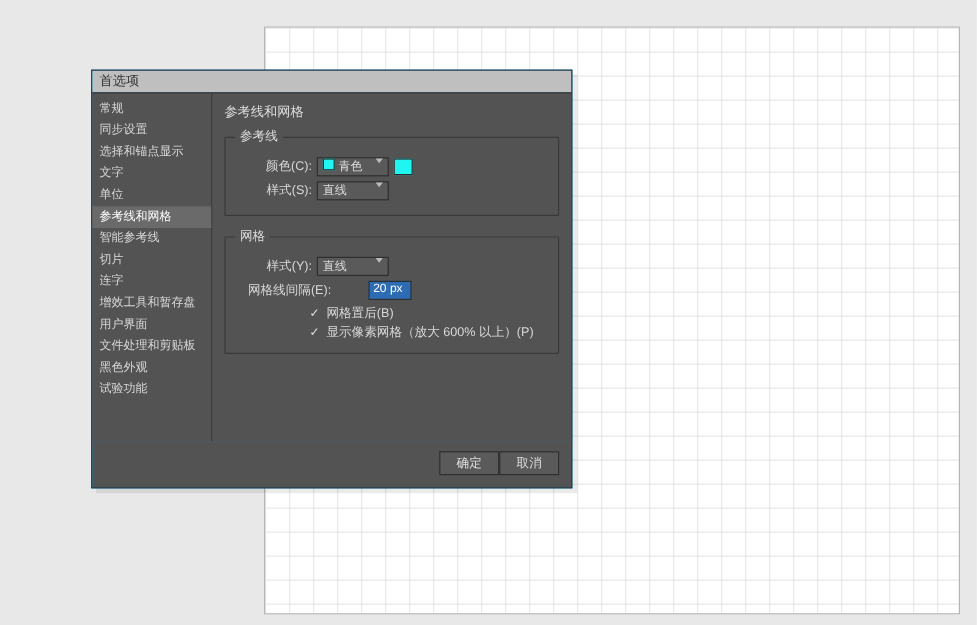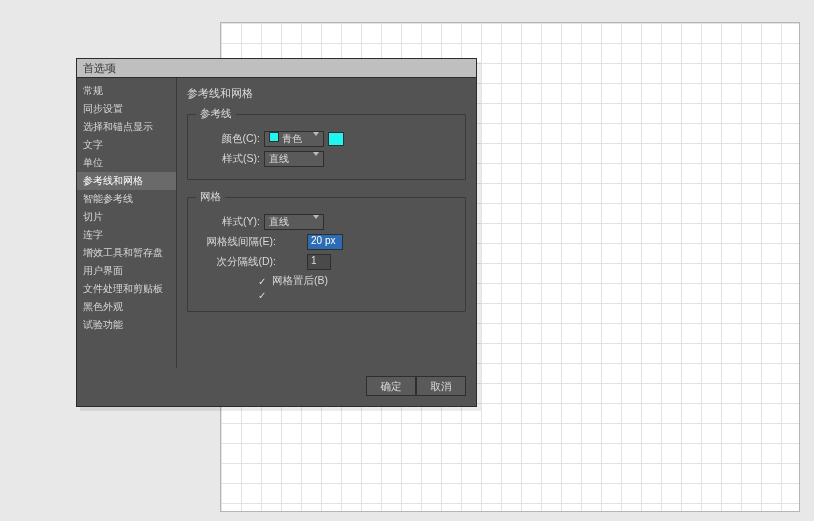--- a/index.html
+++ b/index.html
@@ -228,30 +228,27 @@
         <div class="row">
           <span class="row-label">样式(Y):</span>
           <span class="dropdown wide">
             <span>直线</span>
           </span>
         </div>
         <div class="row">
           <span class="row-label" style="width:80px">网格线间隔(E):</span>
           <span class="input highlight">20 px</span>
         </div>
-        <div class="row">
-          <span class="row-label" style="width:80px">次分隔线(D):</span>
-          <span class="input" style="width:24px">1</span>
-        </div>
         <div class="check-row">
           <span class="checkmark">✓</span>
           <span>网格置后(B)</span>
         </div>
         <div class="check-row">
           <span class="checkmark">✓</span>
+          <span>显示像素网格（放大 600% 以上）(P)</span>
         </div>
       </fieldset>
     </div>
   </div>
   <div class="footer">
     <div class="btn">确定</div>
     <div class="btn">取消</div>
   </div>
 </div>
 

